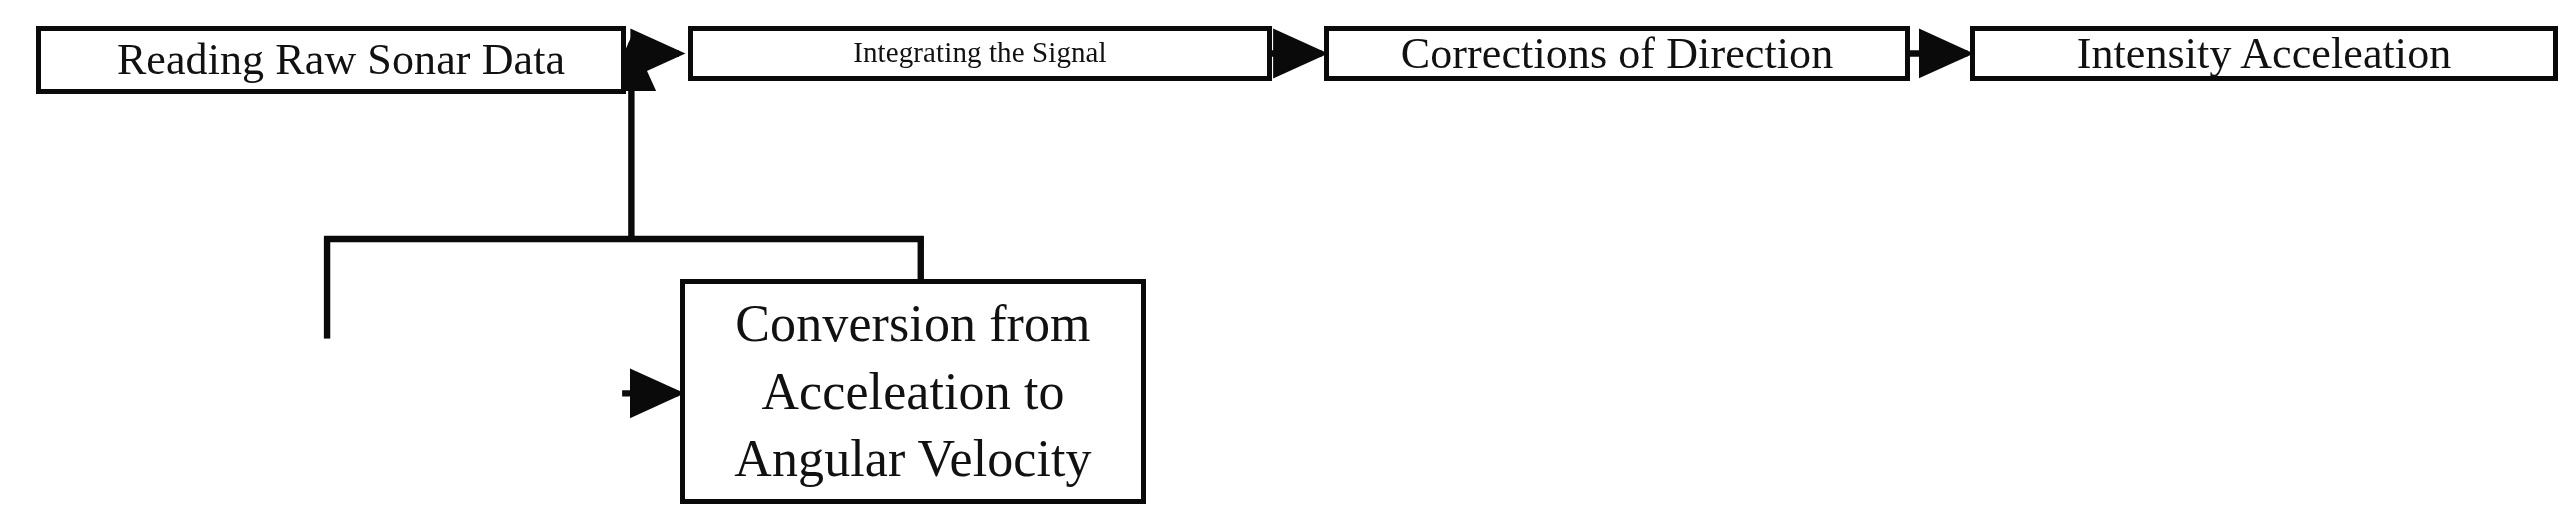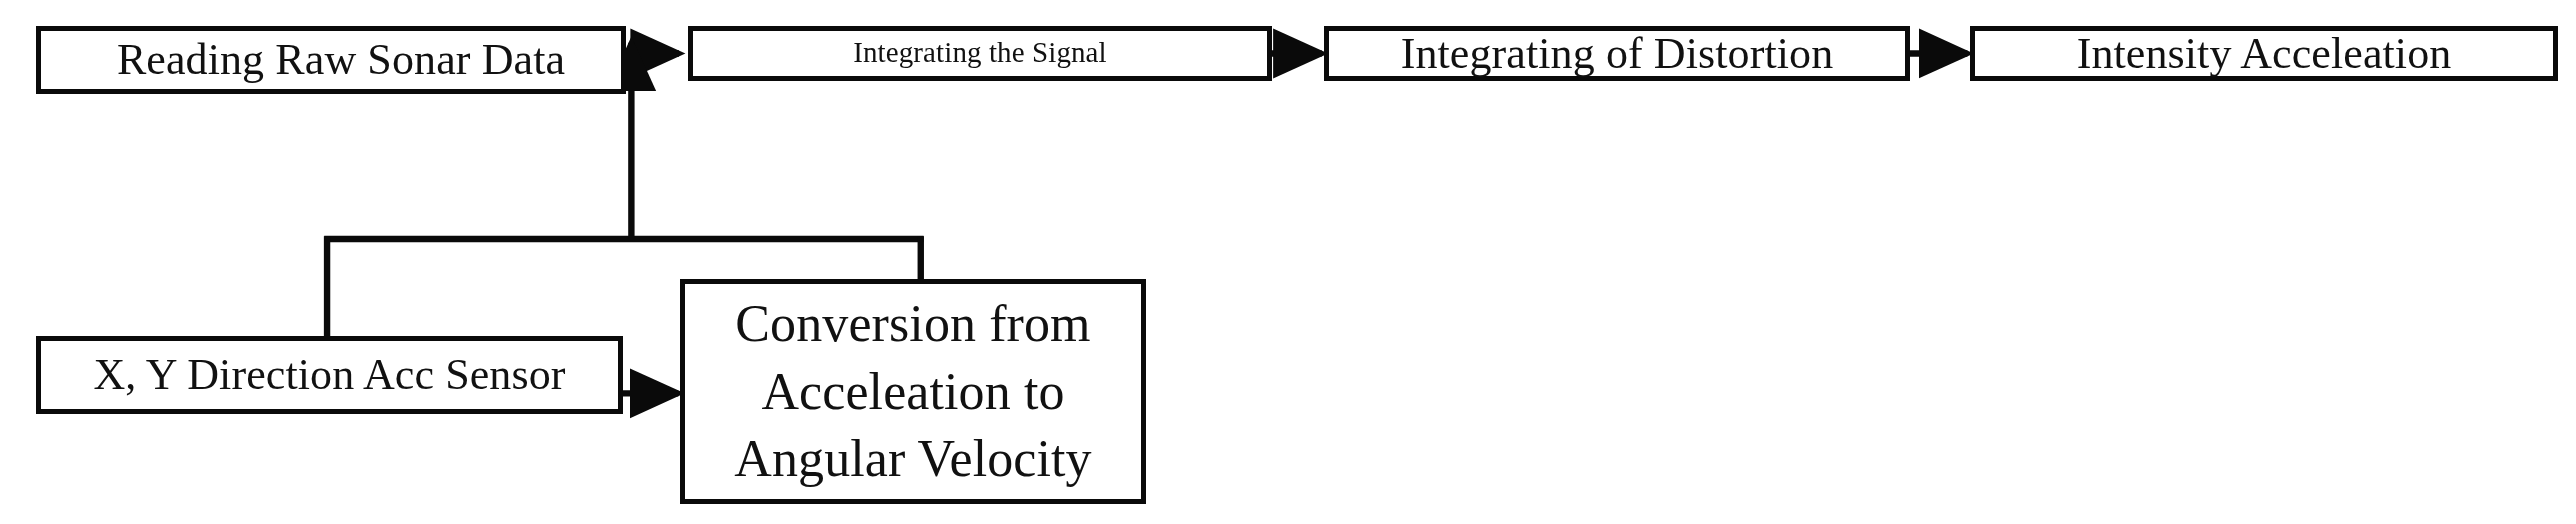--- a/index.html
+++ b/index.html
@@ -86,30 +86,27 @@
 
   <div class="node" id="node-read">
     <span class="node-label">Reading Raw Sonar Data</span>
   </div>
 
   <div class="node" id="node-integ">
     <span class="node-label">Integrating the Signal</span>
   </div>
 
   <div class="node" id="node-corr">
-    <span class="node-label">Integrating of Distortion</span>
+    <span class="node-label">Corrections of Direction</span>
   </div>
 
   <div class="node" id="node-intens">
     <span class="node-label">Intensity Acceleation</span>
   </div>
 
-  <div class="node" id="node-acc">
-    <span class="node-label">X, Y Direction Acc Sensor</span>
-  </div>
 
   <div class="node" id="node-conv">
     <span class="node-label">Conversion from
 Acceleation to
 Angular Velocity</span>
   </div>
 
 </div>
 
 

